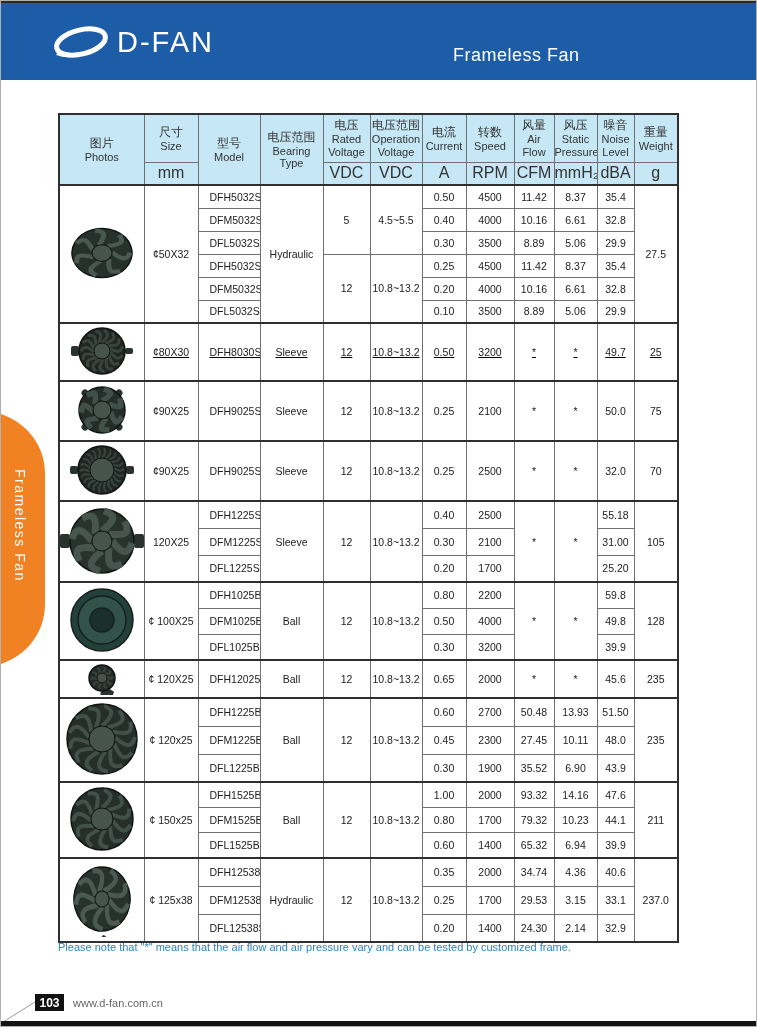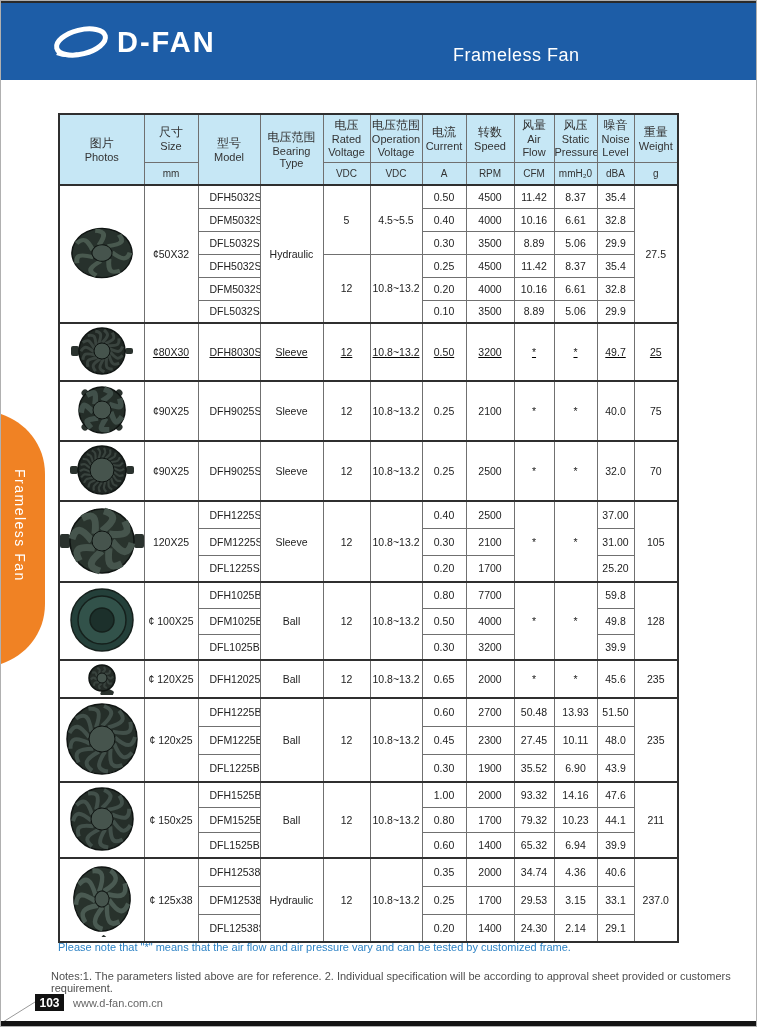--- a/index.html
+++ b/index.html
@@ -2,36 +2,36 @@
 <html><head>
 <meta charset="utf-8">
 <style>
   html,body{margin:0;padding:0;background:#e9e9e9;}
   .page{position:relative;width:757px;height:1027px;background:#fff;overflow:hidden;
         font-family:"Liberation Sans",sans-serif;border:1px solid #b0b0b0;box-sizing:border-box;}
   .top-edge{position:absolute;left:0;top:0;width:100%;height:2px;background:#2a2a2a;}
   
   .banner{position:absolute;left:0;top:2px;width:100%;height:77px;background:#1d5da7;}
   .logo{position:absolute;left:50px;top:20px;display:flex;align-items:center;gap:6px;color:#fff;}
-  .logo-text{font-size:29px;font-weight:bold;letter-spacing:2px;}
+  .logo-text{font-size:29px;font-weight:normal;letter-spacing:2px;}
   .title-zh{position:absolute;left:292px;top:15px;font-size:35px;color:#fff;letter-spacing:5px;}
   .title-en{position:absolute;left:452px;top:42px;font-size:18px;color:#fff;letter-spacing:.5px;}
   
   .side-tab{position:absolute;left:0;top:407px;}
   .side-tab-label{position:absolute;left:11px;top:468px;height:200px;writing-mode:vertical-rl;
         color:#fff;font-size:14px;letter-spacing:1.5px;}
   
   table.spec{position:absolute;left:57px;top:112px;width:619px;table-layout:fixed;
         border-collapse:collapse;border:2px solid #2f2f2f;}
   table.spec th,table.spec td{border:1px solid #707070;padding:0;vertical-align:middle;
         text-align:center;color:#222;overflow:hidden;}
   table.spec thead th{background:#c6e7f5;font-weight:normal;color:#333;}
   table.spec thead{border-bottom:2px solid #2f2f2f;}
   table.spec tr.group-start td{border-top:2px solid #2f2f2f;}
-  tr.h1{height:48px;} tr.h2{height:23px;font-size:10px;}
+  tr.h1{height:48px;} tr.h2{height:23px;font-size:16px;}
   .zh{display:block;font-size:12px;line-height:1.25;}
   .en{display:block;font-size:11px;line-height:1.12;}
   table.spec td{font-size:10.5px;}
   table.spec td.model{text-align:left;padding-left:11px;}
   table.spec td.photo{background:#fff;}
   
   .note-blue{position:absolute;left:57px;top:940px;font-size:11px;color:#2e83c5;}
   .note-gray{position:absolute;left:50px;top:969px;font-size:11px;color:#4f4f4f;}
   .page-num{position:absolute;left:34px;top:993px;width:29px;height:17px;background:#111;color:#fff;
         font-size:12px;font-weight:bold;display:flex;align-items:center;justify-content:center;}
@@ -266,21 +266,21 @@
             </svg></td>
           <td class="size">¢90X25</td>
           <td class="model">DFH9025S</td>
           <td class="bearing">Sleeve</td>
           <td>12</td>
           <td>10.8~13.2</td>
           <td>0.25</td>
           <td>2100</td>
           <td>*</td>
           <td>*</td>
-          <td>40.0</td>
+          <td>50.0</td>
           <td>75</td>
         </tr>
         <tr class="group-start" style="height: 58px;">
           <td class="photo"><svg width="70" height="56" viewBox="-35 -28 70 56">
               <g transform="scale(1 1) rotate(0)">
                 <rect x="-32" y="-4" width="8" height="8" rx="2" fill="#2a322e"></rect>
                 <rect x="24" y="-4" width="8" height="8" rx="2" fill="#2a322e"></rect>
                 <circle r="24" fill="#1f2623" stroke="#0f1412" stroke-width="1.5"></circle>
                 <path d="M0 -12 C 4 -18 4 -18 2 -22" stroke="#39433e" stroke-width="2.2" fill="none" transform="rotate(0)"></path>
                 <path d="M0 -12 C 4 -18 4 -18 2 -22" stroke="#39433e" stroke-width="2.2" fill="none" transform="rotate(16.363636363636363)"></path>
@@ -338,21 +338,21 @@
             </svg></td>
           <td rowspan="3" class="size">120X25</td>
           <td class="model">DFH1225S</td>
           <td rowspan="3" class="bearing">Sleeve</td>
           <td rowspan="3">12</td>
           <td rowspan="3">10.8~13.2</td>
           <td>0.40</td>
           <td>2500</td>
           <td rowspan="3">*</td>
           <td rowspan="3">*</td>
-          <td>37.00</td>
+          <td>55.18</td>
           <td rowspan="3">105</td>
         </tr>
         <tr style="height: 27px;">
           <td class="model">DFM1225S</td>
           <td>0.30</td>
           <td>2100</td>
           <td>31.00</td>
         </tr>
         <tr style="height: 27px;">
           <td class="model">DFL1225S</td>
@@ -367,21 +367,21 @@
                 <circle r="24" fill="#32524a" stroke="#15201c" stroke-width="1.5"></circle>
                 <circle r="12" fill="#1c302b" stroke="#15201c" stroke-width="1.5"></circle>
               </g>
             </svg></td>
           <td rowspan="3" class="size">¢ 100X25</td>
           <td class="model">DFH1025B</td>
           <td rowspan="3" class="bearing">Ball</td>
           <td rowspan="3">12</td>
           <td rowspan="3">10.8~13.2</td>
           <td>0.80</td>
-          <td>7700</td>
+          <td>2200</td>
           <td rowspan="3">*</td>
           <td rowspan="3">*</td>
           <td>59.8</td>
           <td rowspan="3">128</td>
         </tr>
         <tr style="height: 26px;">
           <td class="model">DFM1025B</td>
           <td>0.50</td>
           <td>4000</td>
           <td>49.8</td>
@@ -552,27 +552,26 @@
           <td>29.53</td>
           <td>3.15</td>
           <td>33.1</td>
         </tr>
         <tr style="height: 28px;">
           <td class="model">DFL12538S</td>
           <td>0.20</td>
           <td>1400</td>
           <td>24.30</td>
           <td>2.14</td>
-          <td>29.1</td>
+          <td>32.9</td>
         </tr>
       </tbody>
   </table>
 
   <div class="note-blue">Please note that  "*"  means that the air flow and air pressure vary and can be tested by customized frame.</div>
-  <div class="note-gray">Notes:1. The parameters listed above are for reference.   2. Individual specification will be according to approval sheet provided or customers requirement.</div>
 
   <div class="page-num">103</div>
   <div class="site">www.d-fan.com.cn</div>
   <svg class="corner-line" width="70" height="36">
     <line x1="34" y1="11" x2="2" y2="31" stroke="#9a9a9a" stroke-width="1"></line>
   </svg>
   <div class="bottom-bar"></div>
 </div>
 
 </body></html>

